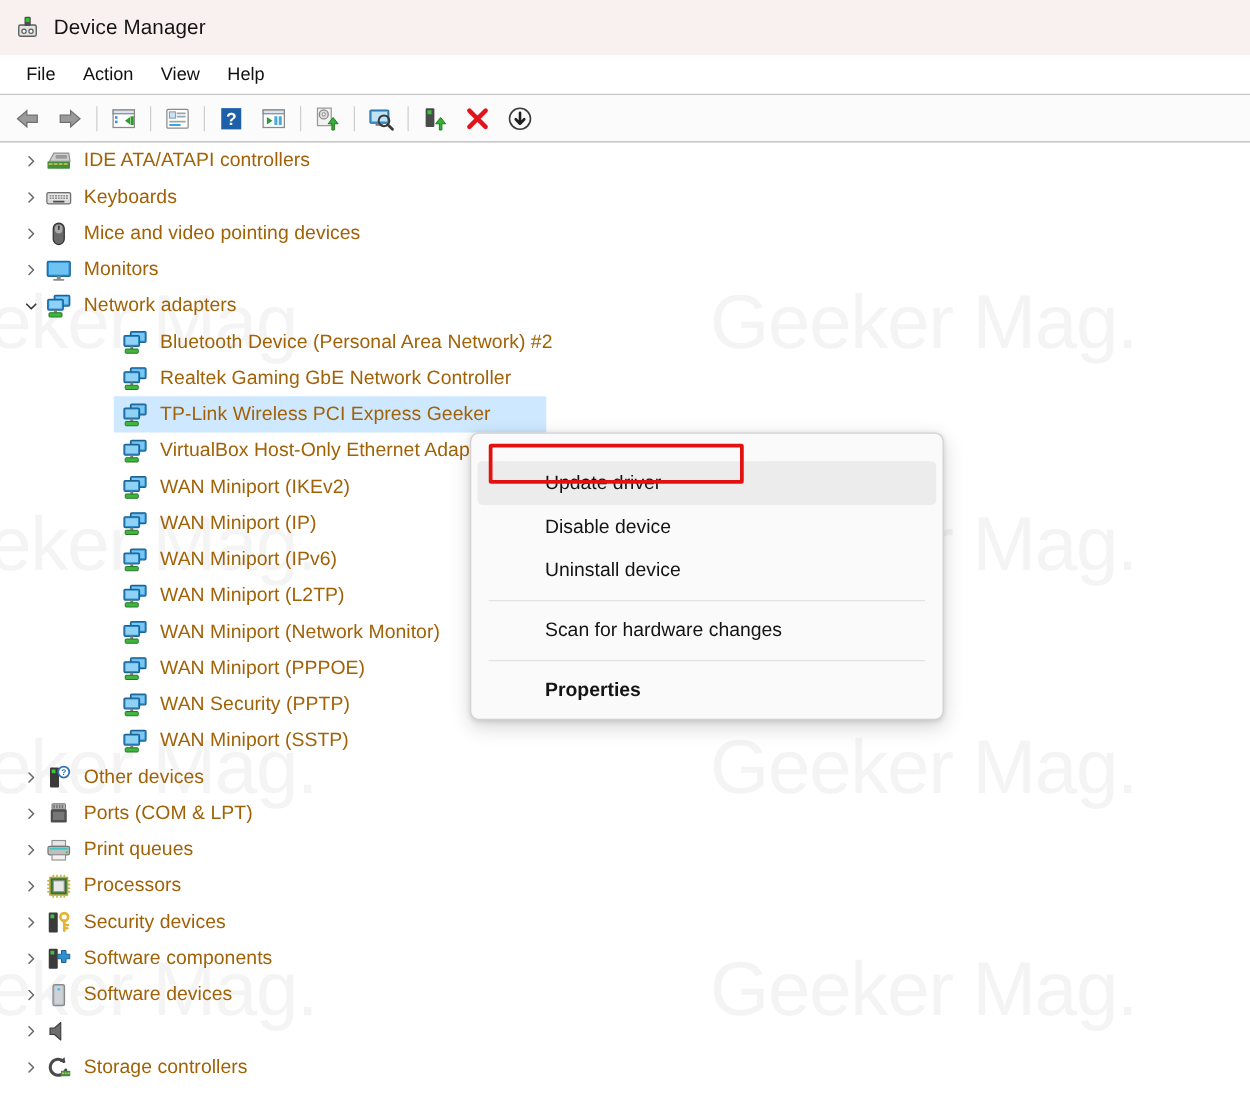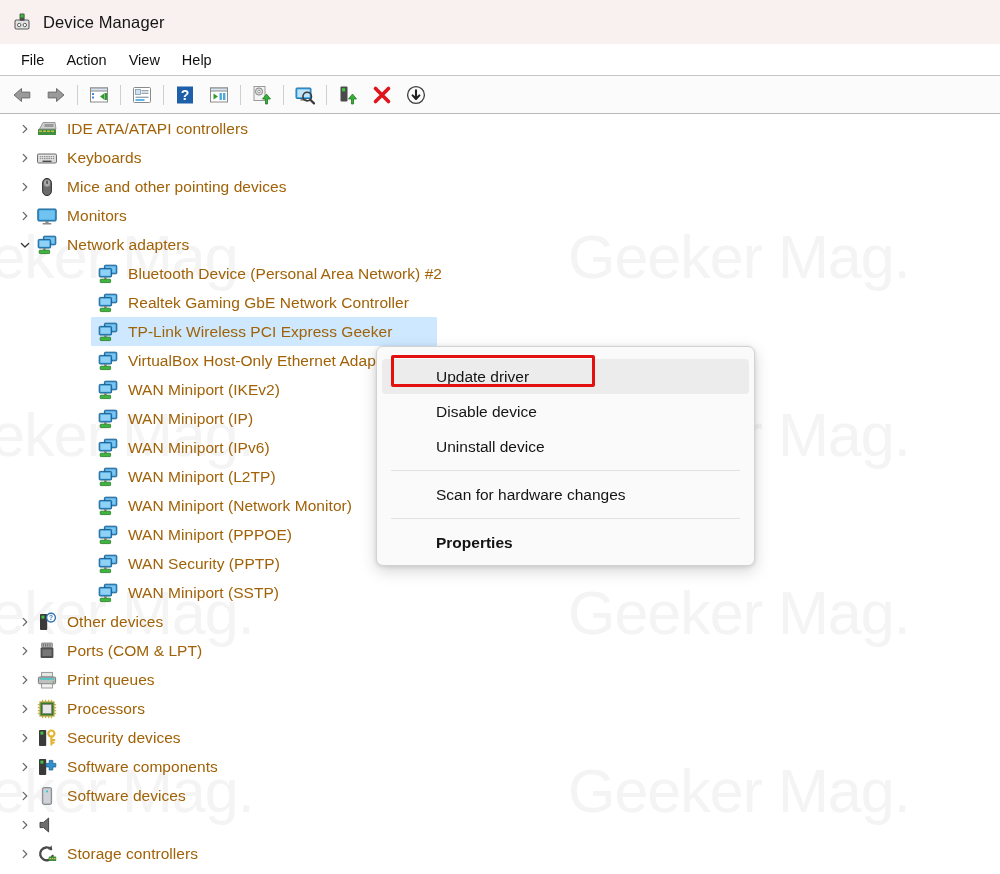--- a/index.html
+++ b/index.html
@@ -68,21 +68,21 @@
   }
   .chev svg{display:block;}
   .ico{width:22px;height:22px;flex:0 0 auto;margin-right:9px;position:relative;}
   .lbl{font-size:15.5px;color:#a16207;white-space:nowrap;letter-spacing:.05px;}
 
   
   .ctxmenu{
     position:absolute;z-index:40;
     background:#fafafa;border:1px solid #d2d2d2;border-radius:7px;
     box-shadow:0 5px 16px rgba(0,0,0,.17),0 1px 4px rgba(0,0,0,.11);
-    padding:12px 5px 5px 5px;box-sizing:border-box;
+    padding:22px 5px 5px 5px;box-sizing:border-box;
   }
   .ctx-item{
     height:35px;display:flex;align-items:center;padding-left:54px;box-sizing:border-box;
     font-size:15.5px;color:#141414;border-radius:4px;cursor:default;white-space:nowrap;
   }
   .ctx-item.hl{background:#ececec;}
   .ctx-item.bold{font-weight:700;}
   .ctx-sep{height:1px;background:#e2e2e2;margin:6px 9px;}
   .ctx-hl-box{
     position:absolute;border:3px solid #e31010;border-radius:2px;z-index:45;
@@ -306,21 +306,21 @@
             </svg>
           </span>
         </div>
         <span class="ico">
           <svg class="svgico" viewBox="0 0 22 22">
             <rect x="6.6" y="2.4" width="8.8" height="17.2" rx="4.4" fill="#6a6a6a" stroke="#303030" stroke-width="1"></rect>
             <rect x="8" y="3.8" width="6" height="7" rx="3" fill="#a8a8a8"></rect>
             <rect x="10.4" y="4.4" width="1.3" height="3.6" rx=".6" fill="#3a3a3a"></rect>
           </svg>
         </span>
-        <span class="lbl">Mice and other pointing devices</span>
+        <span class="lbl">Mice and video pointing devices</span>
       </div>
       <div class="row">
         <div class="rowfill"></div>
         <div style="width: 36px; flex: 0 0 auto; height: 29px; display: flex; align-items: center; justify-content: flex-end;">
           <span class="chev">
             <svg width="10" height="10" viewBox="0 0 10 10">
               <path d="M3.2 1.4 6.8 5 3.2 8.6" fill="none" stroke="#6a6a6a" stroke-width="1.25" stroke-linecap="round" stroke-linejoin="round"></path>
             </svg>
           </span>
         </div>

